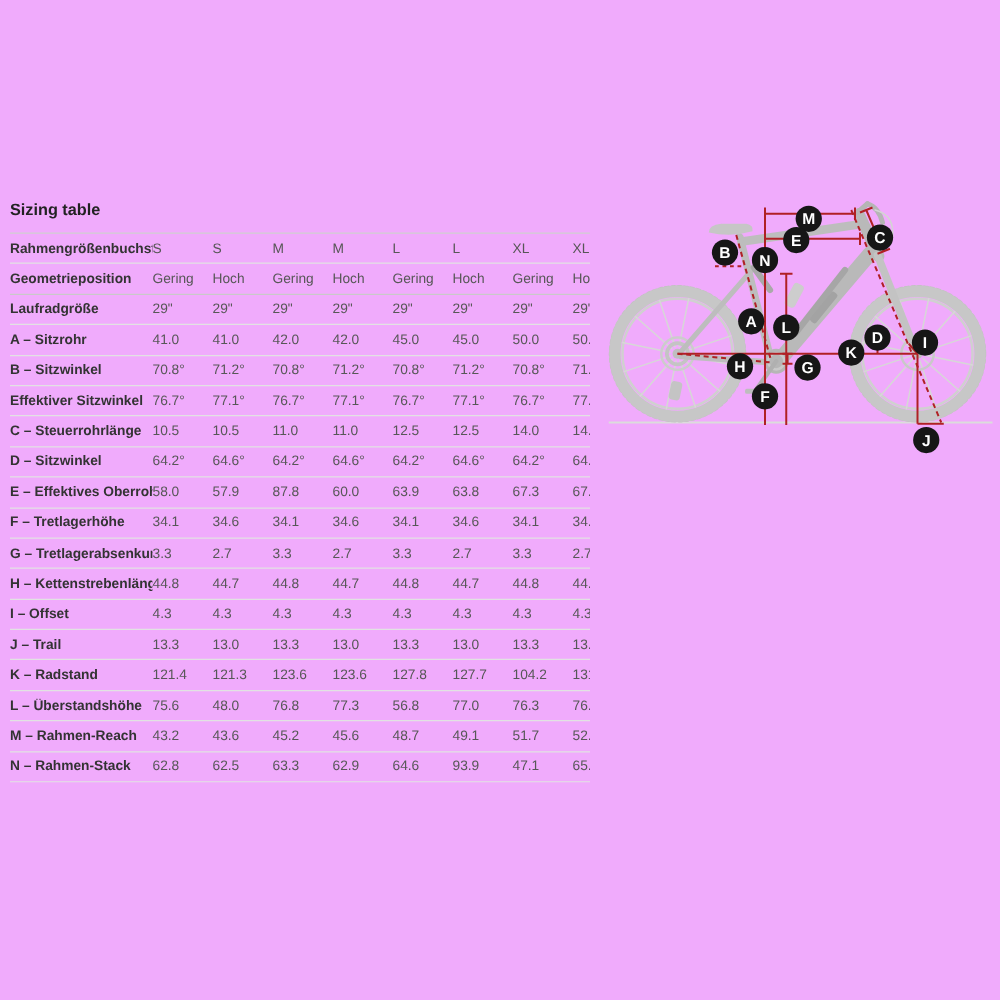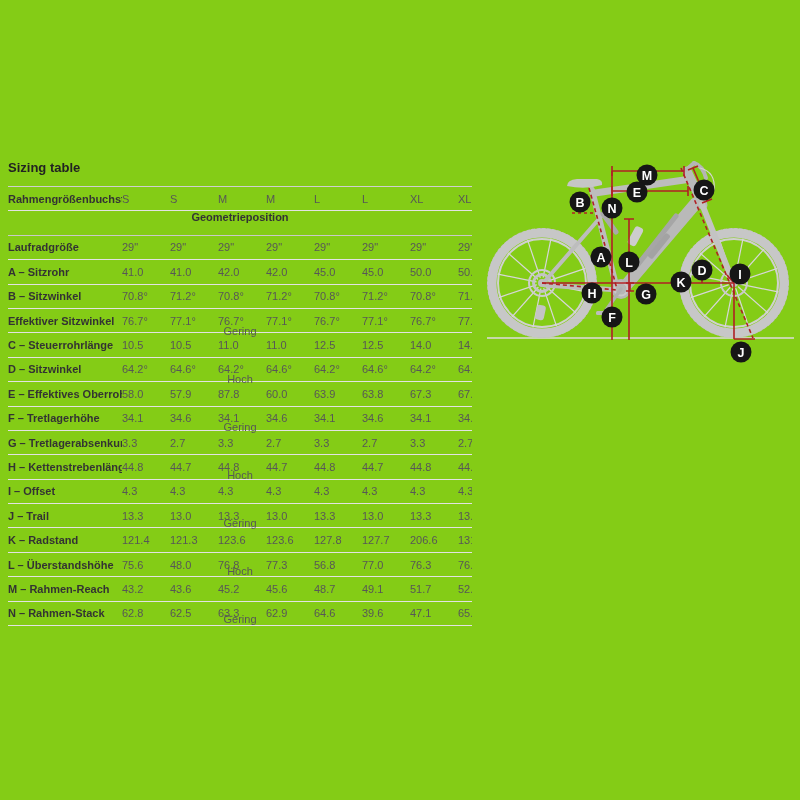--- a/index.html
+++ b/index.html
@@ -1,23 +1,23 @@
 <!DOCTYPE html>
 <html><head>
 <meta charset="utf-8">
 <style>
   html,body{margin:0;padding:0;background:#fff;}
-  .page{position:relative;width:800px;height:800px;background:#84cc16;overflow:hidden;
+  .page{position:relative;width:800px;height:800px;background:#f0abfc;overflow:hidden;
         font-family:"Liberation Sans",sans-serif;}
   .title{position:absolute;left:8px;top:160px;font-size:13px;font-weight:700;color:#222;}
   .table-wrap{position:absolute;left:8px;top:186px;width:464px;overflow:hidden;
               border-top:1px solid #cfcfcf;}
   .trow{display:flex;align-items:center;height:24.4px;box-sizing:border-box;
         border-bottom:1px solid #e2e2e2;white-space:nowrap;}
-  .trow.hdr2{border-bottom:1px solid #c9c9c9;flex-direction:column;}
+  .trow.hdr2{border-bottom:1px solid #c9c9c9;}
   .tlabel{flex:0 0 114px;font-size:11px;font-weight:700;color:#333;overflow:hidden;}
   .tcell{flex:0 0 48px;font-size:11px;color:#575757;overflow:visible;}
   .diagram{position:absolute;left:480px;top:148px;width:320px;height:230px;}
   svg text.lbl{fill:#fff;font-family:"Liberation Sans",sans-serif;font-size:12.5px;font-weight:700;}
 </style>
 </head>
 <body>
 
 <div class="page">
 
@@ -180,21 +180,21 @@
           <div class="tcell">13.0</div>
         </div>
         <div class="trow">
           <div class="tlabel">K – Radstand</div>
           <div class="tcell">121.4</div>
           <div class="tcell">121.3</div>
           <div class="tcell">123.6</div>
           <div class="tcell">123.6</div>
           <div class="tcell">127.8</div>
           <div class="tcell">127.7</div>
-          <div class="tcell">206.6</div>
+          <div class="tcell">104.2</div>
           <div class="tcell">131.3</div>
         </div>
         <div class="trow">
           <div class="tlabel">L – Überstandshöhe</div>
           <div class="tcell">75.6</div>
           <div class="tcell">48.0</div>
           <div class="tcell">76.8</div>
           <div class="tcell">77.3</div>
           <div class="tcell">56.8</div>
           <div class="tcell">77.0</div>
@@ -212,21 +212,21 @@
           <div class="tcell">51.7</div>
           <div class="tcell">52.1</div>
         </div>
         <div class="trow">
           <div class="tlabel">N – Rahmen-Stack</div>
           <div class="tcell">62.8</div>
           <div class="tcell">62.5</div>
           <div class="tcell">63.3</div>
           <div class="tcell">62.9</div>
           <div class="tcell">64.6</div>
-          <div class="tcell">39.6</div>
+          <div class="tcell">93.9</div>
           <div class="tcell">47.1</div>
           <div class="tcell">65.6</div>
         </div>
       </div>
   </div>
 
   <svg id="geo-svg" class="diagram" viewBox="480 148 320 230" xmlns="http://www.w3.org/2000/svg">
 
     <line x1="487" y1="338" x2="794" y2="338" stroke="#dcdcdc" stroke-width="1.5"></line>
 

